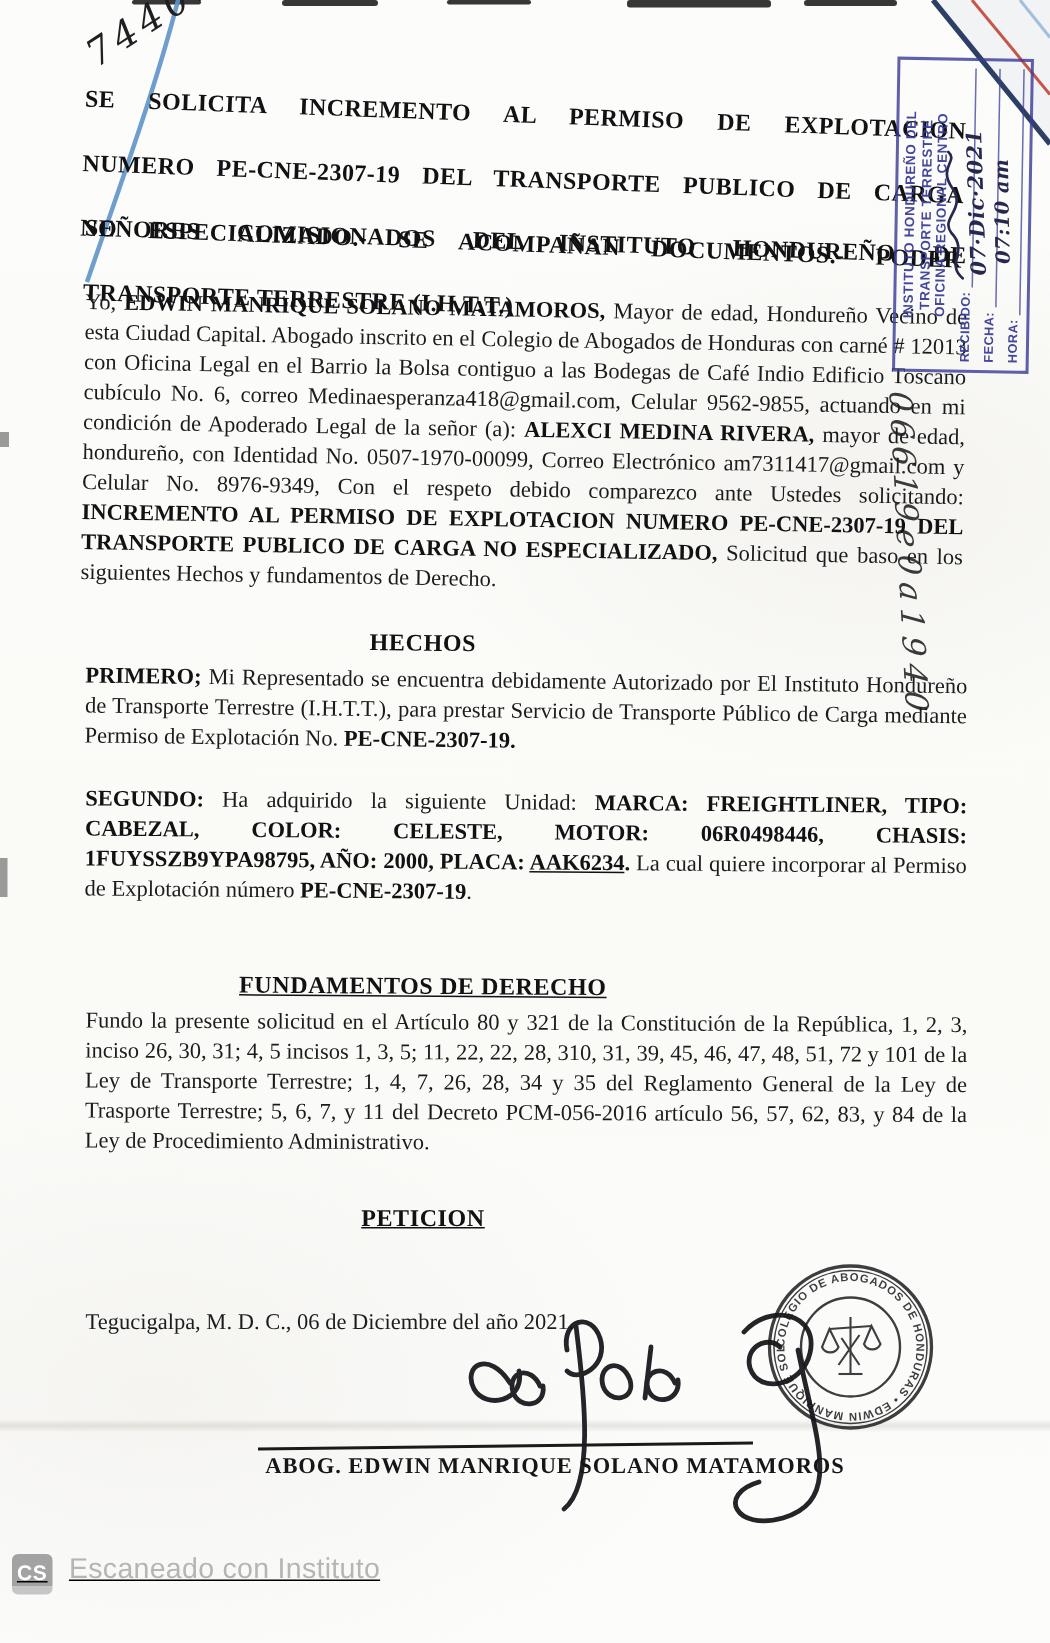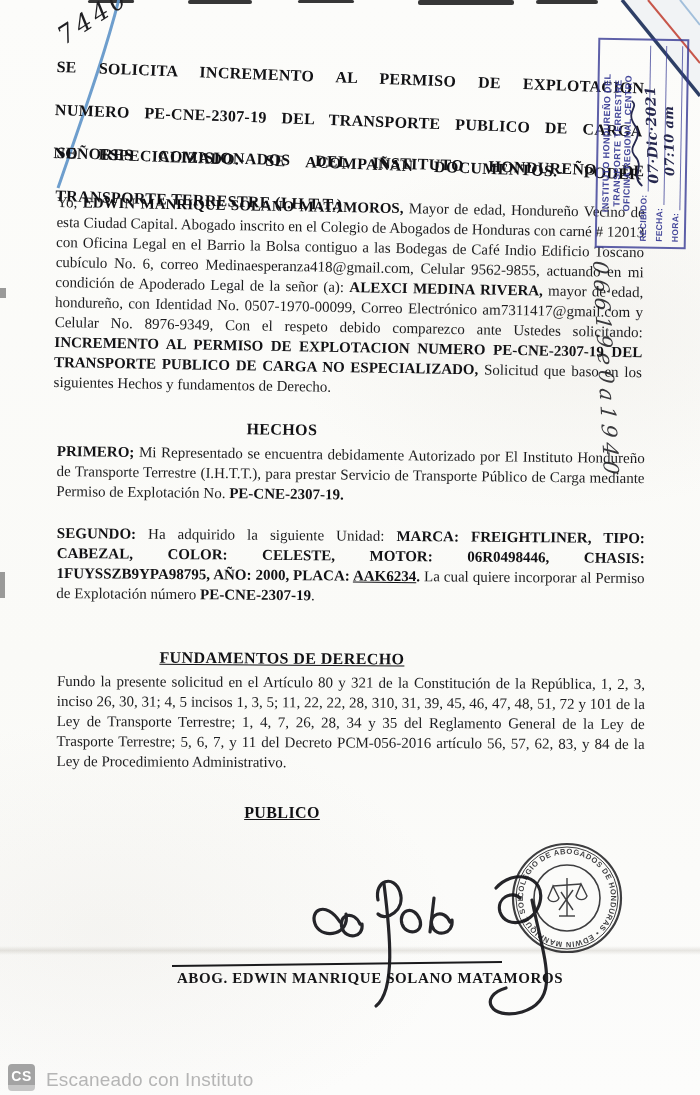--- a/index.html
+++ b/index.html
@@ -78,21 +78,21 @@
   .stamp-row{display:flex;align-items:flex-end;height:16px;font-size:8.5px;font-weight:bold;letter-spacing:.3px;position:relative;}
   .stamp-row .fill{flex:1;border-bottom:1.5px solid rgba(58,61,150,.75);margin-left:3px;height:11px;}
   .hand{
     font-family:"DejaVu Serif", serif;font-style:italic;font-weight:bold;
     color:#26284e;position:absolute;white-space:nowrap;
   }
   .hand-fecha{font-size:14px;left:58px;top:-6px;transform:rotate(-3deg);}
   .hand-hora{font-size:13px;left:66px;top:-4px;transform:rotate(-2deg);}
 
   
-  .cs-bar{position:absolute;left:8px;top:1064px;display:flex;align-items:flex-end;font-family:"Liberation Sans", sans-serif;}
+  .cs-bar{position:absolute;left:8px;top:1036px;display:flex;align-items:flex-start;font-family:"Liberation Sans", sans-serif;text-decoration:underline;}
   .cs-logo{
     width:27px;height:27px;border-radius:4px;position:relative;
     background:linear-gradient(180deg,#a3a3a3 0%,#a3a3a3 78%,#c6c6c6 78%,#c6c6c6 100%);
     display:flex;align-items:center;justify-content:center;
   }
   .cs-logo span{color:#ffffff;font-weight:bold;font-size:14px;letter-spacing:.5px;margin-top:-4px;}
   .cs-text{margin-left:11px;font-size:19px;color:#b5b5b5;letter-spacing:.2px;}
 </style>
 </head>
 <body>
@@ -142,24 +142,25 @@
 
   <div class="doc-block body-txt" style="top:523px;transform:rotate(.5deg);transform-origin:left top;"><span class="b">SEGUNDO: </span><span>Ha adquirido la siguiente Unidad: </span><span class="b">MARCA: FREIGHTLINER, TIPO: CABEZAL, COLOR: CELESTE, MOTOR: 06R0498446, CHASIS: 1FUYSSZB9YPA98795, AÑO: 2000, PLACA: </span><span class="b u">AAK6234</span><span class="b">.</span><span> La cual quiere incorporar al Permiso de Explotación número </span><span class="b">PE-CNE-2307-19</span><span>.</span></div>
 
   <div class="doc-block" style="top:648px;transform:rotate(.4deg);transform-origin:left top;">
     <div class="head-center underlined">FUNDAMENTOS DE DERECHO</div>
   </div>
 
   <div class="doc-block body-txt" style="top:671px;transform:rotate(.3deg);transform-origin:left top;">Fundo la presente solicitud en el Artículo 80 y 321 de la Constitución de la República, 1, 2, 3, inciso 26, 30, 31; 4, 5 incisos 1, 3, 5; 11, 22, 22, 28, 310, 31, 39, 45, 46, 47, 48, 51, 72 y 101 de la Ley de Transporte Terrestre; 1, 4, 7, 26, 28, 34 y 35 del Reglamento General de la Ley de Trasporte Terrestre; 5, 6, 7, y 11 del Decreto PCM-056-2016 artículo 56, 57, 62, 83, y 84 de la Ley de Procedimiento Administrativo.</div>
 
   <div class="doc-block" style="top:804px;">
-    <div class="head-center underlined">PUBLICO</div>
-  </div>
-
-
+    <div class="head-center underlined">PETICION</div>
+  </div>
+
+
+  <div class="doc-block body-txt date-line" style="top:872px;text-align:left;">Tegucigalpa, M. D. C., 06 de Diciembre del año 2021.</div>
 
   <div class="receipt-stamp">
     <div class="t">INSTITUTO HONDUREÑO DEL</div>
     <div class="t">TRANSPORTE TERRESTRE</div>
     <div class="t">OFICINA REGIONAL CENTRO</div>
     <div class="stamp-row">
       <span>RECIBIDO:</span>
       <span class="fill"></span>
       <svg width="90" height="22" style="position:absolute;left:52px;top:-7px;">
         <path d="M4,16 C14,4 22,20 34,8 C44,0 50,18 64,8 S82,12 88,5" stroke="#26284e" stroke-width="1.8" fill="none" stroke-linecap="round"></path>

